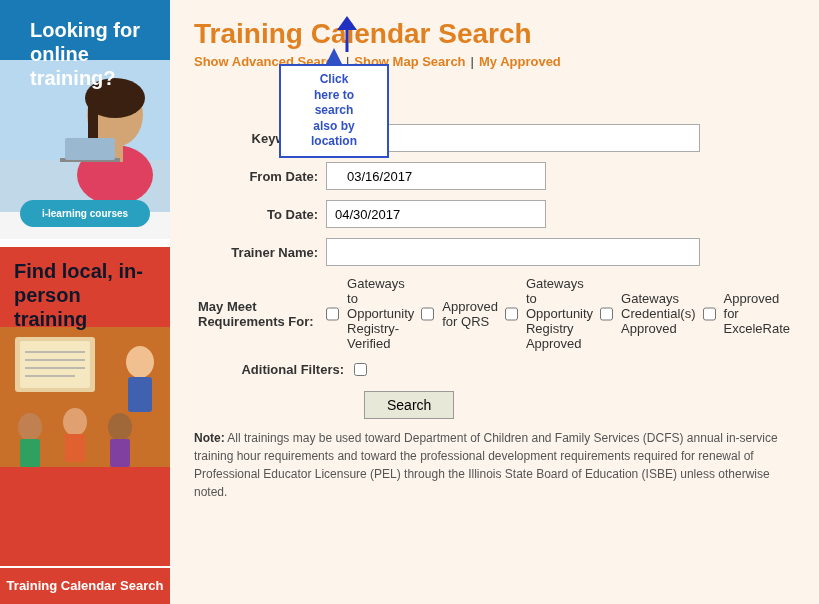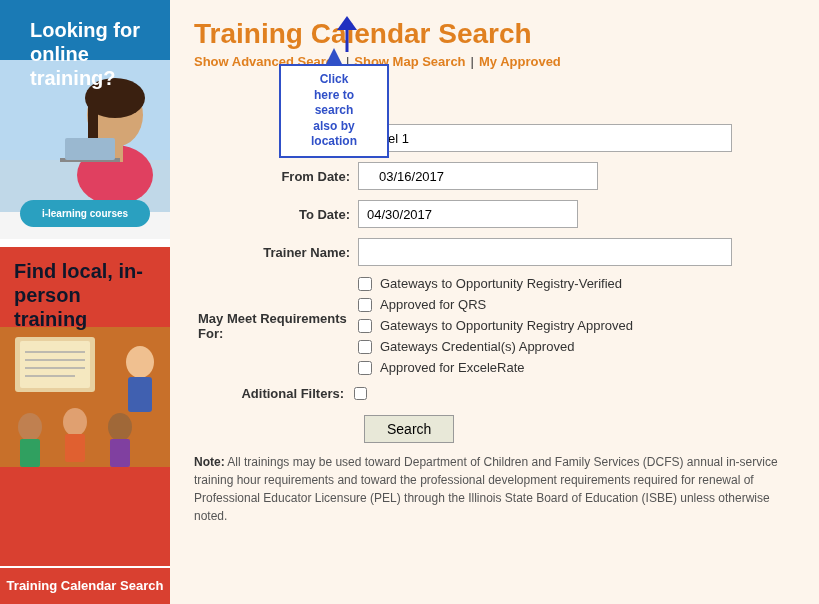--- a/index.html
+++ b/index.html
@@ -183,21 +183,21 @@
       padding: 4px 8px;
       border: 1px solid #aaa;
       font-size: 13px;
       background: #fff;
       height: 28px;
     }
 
     
     .checkbox-group {
       display: flex;
-      flex-direction: column;
+      flex-direction: row;
       gap: 6px;
     }
 
     .checkbox-item {
       display: flex;
       align-items: center;
       gap: 8px;
       font-size: 13px;
       color: #333;
     }
@@ -348,21 +348,21 @@
       <tr>
         <td class="label-cell">Keywords:</td>
         <td>
           <input type="text" class="input-field" value="Level 1" style="">
         </td>
       </tr>
 
       <tr>
         <td class="label-cell">From Date:</td>
         <td>
-          <input type="text" class="input-field" style="width: 240px; padding-left: 20px;" value="03/16/2017">
+          <input type="text" class="input-field" style="width: 220px; padding-left: 20px;" value="03/16/2017">
         </td>
       </tr>
 
       <tr>
         <td class="label-cell">To Date:</td>
         <td>
           <input type="text" class="input-field" style="width: 220px;" value="04/30/2017">
         </td>
       </tr>
 

